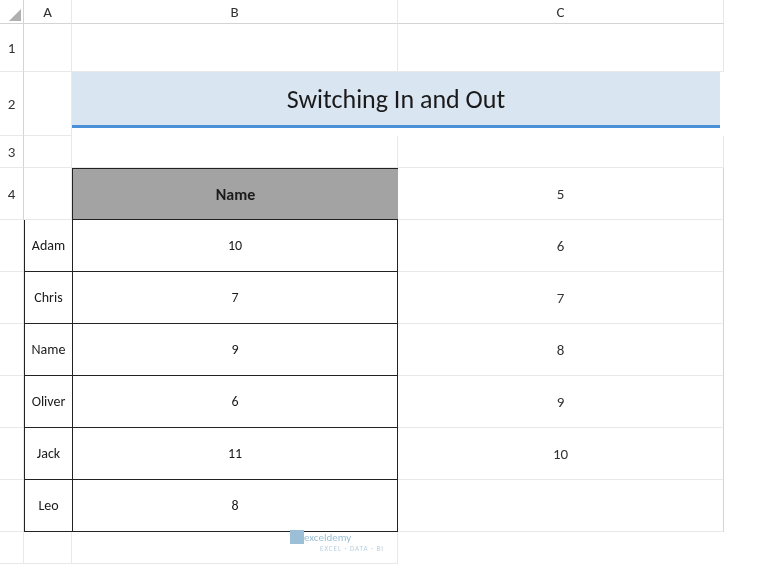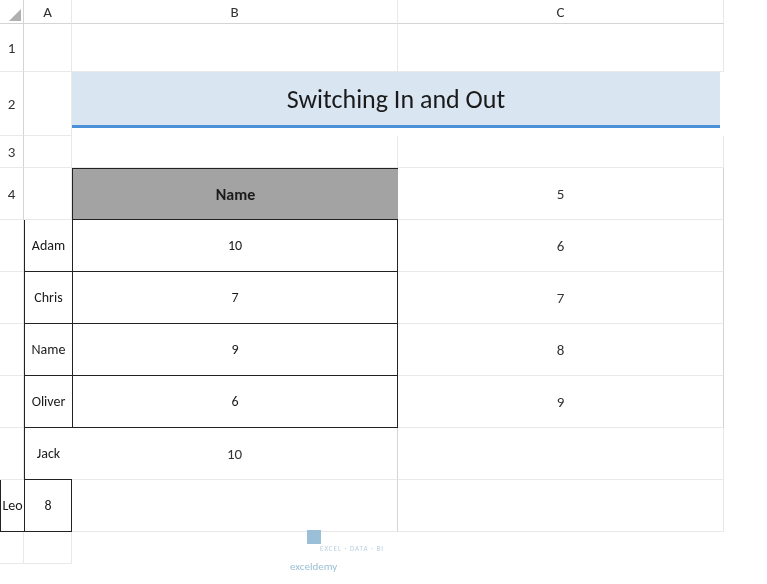--- a/index.html
+++ b/index.html
@@ -8,21 +8,21 @@
     .col-header { background: #fff; border-bottom: 1px solid #d4d4d4; display: flex; align-items: center; justify-content: center; font-size: 15px; color: #333; border-right: 1px solid #e8e8e8; }
     .select-all { background: #fff; border-bottom: 1px solid #d4d4d4; border-right: 1px solid #d4d4d4; position: relative; }
     .select-all::after { content: ""; position: absolute; right: 2px; bottom: 2px; width: 0; height: 0; border-style: solid; border-width: 0 0 12px 12px; border-color: transparent transparent #b0b0b0 transparent; }
     .row-header { background: #fff; border-right: 1px solid #d4d4d4; display: flex; align-items: center; justify-content: center; font-size: 15px; color: #333; border-bottom: 1px solid #e8e8e8; }
     .cell { background: #fff; border-bottom: 1px solid #e8e8e8; border-right: 1px solid #e8e8e8; }
     .title-cell { grid-column: 3 / 5; background: #d9e5f1; border-bottom: 3px solid #4a90d9; display: flex; align-items: center; justify-content: center; font-size: 26px; font-weight: normal; color: #1a1a1a; margin: 0 4px 8px 0; }
     .table-header { background: #a3a3a3; border: 1px solid #222; display: flex; align-items: center; justify-content: center; font-size: 16px; font-weight: bold; color: #1a1a1a; }
     .table-cell { border: 1px solid #222; border-top: none; display: flex; align-items: center; justify-content: center; font-size: 14px; color: #1a1a1a; }
     .table-header.left, .table-cell.left { border-right: none; }
     .gap { background: #fff; }
-    .watermark { position: absolute; left: 290px; top: 530px; font-size: 11px; color: #9bbfd6; display: flex; align-items: center; gap: 16px; pointer-events: none; flex-direction: column; }
+    .watermark { position: absolute; left: 290px; top: 530px; font-size: 11px; color: #9bbfd6; display: flex; align-items: center; gap: 0; pointer-events: none; }
     .watermark-icon { width: 14px; height: 14px; background: #9bbfd6; display: inline-block; }
     .watermark-sub { font-size: 7px; color: #b8d0e0; letter-spacing: 1px; position: absolute; left: 320px; top: 544px; pointer-events: none; }
   </style>
 </head>
 <body>
 
 <div class="sheet">
 
   <div class="select-all"></div>
   <div class="col-header">A</div>
@@ -63,20 +63,21 @@
   <div class="table-cell">9</div>
 
   <div class="row-header">8</div>
   <div class="cell"></div>
   <div class="table-cell left">Oliver</div>
   <div class="table-cell">6</div>
 
   <div class="row-header">9</div>
   <div class="cell"></div>
   <div class="table-cell left">Jack</div>
+  <div class="table-cell">11</div>
 
   <div class="row-header">10</div>
   <div class="cell"></div>
   <div class="table-cell left">Leo</div>
   <div class="table-cell">8</div>
 
   <div class="row-header"></div>
   <div class="cell"></div>
   <div class="cell"></div>
   <div class="cell"></div>

